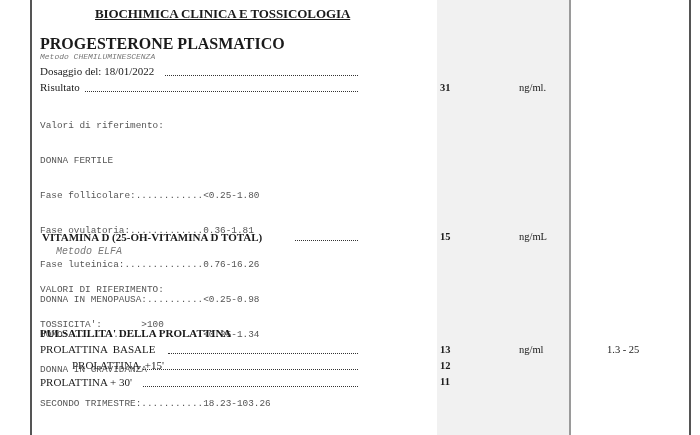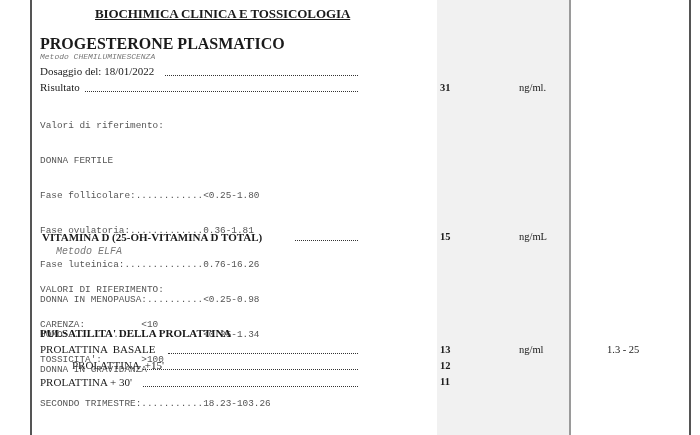--- a/index.html
+++ b/index.html
@@ -56,21 +56,20 @@
   </div>
 
   <div class="abs sect" style="left:42px;top:231px;font-size:11px;">VITAMINA D (25-OH-VITAMINA D TOTAL)</div>
   <div class="dots" style="left:295px;top:239px;width:63px;"></div>
   <div class="abs method" style="left:40px;top:246px;font-size:10px;margin-left:16px;">Metodo ELFA</div>
   <div class="abs val" style="left:440px;top:231px;">15</div>
   <div class="abs unit" style="left:519px;top:231px;">ng/mL</div>
 
   <div class="abs mono" style="left:40px;top:261px;">
     <div>VALORI DI RIFERIMENTO:</div>
-    <div>CARENZA:          &lt;10</div>
     <div>TOSSICITA':       &gt;100</div>
   </div>
 
   <div class="abs sect" style="left:40px;top:327px;font-size:11px;">PULSATILITA' DELLA PROLATTINA</div>
 
   <div class="abs label" style="left:40px;top:343px;">PROLATTINA  BASALE</div>
   <div class="dots" style="left:168px;top:352px;width:190px;"></div>
   <div class="abs val" style="left:440px;top:344px;">13</div>
   <div class="abs unit" style="left:519px;top:344px;">ng/ml</div>
   <div class="abs range" style="left:607px;top:344px;">1.3 - 25</div>

